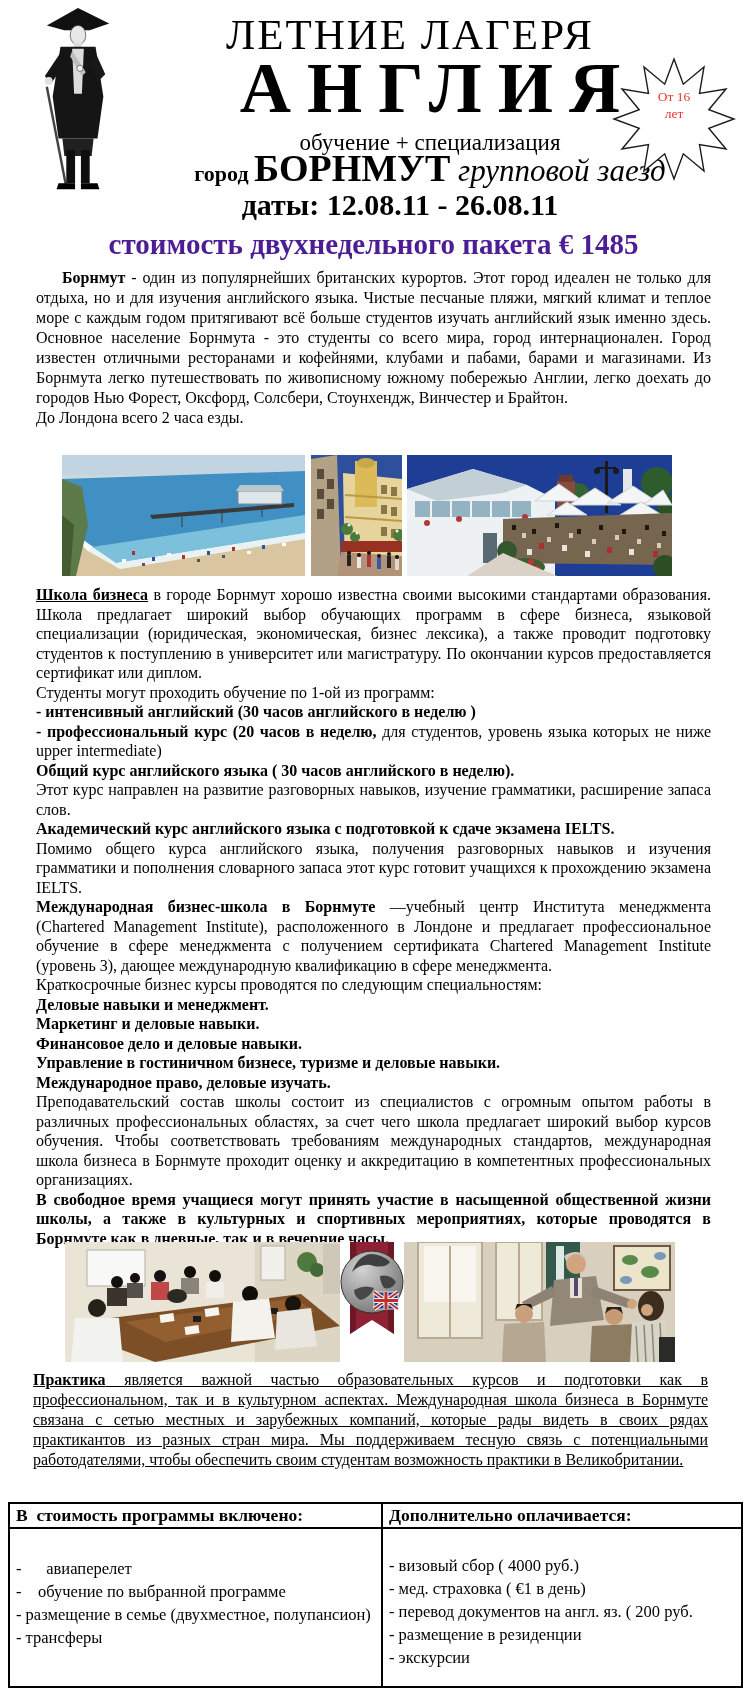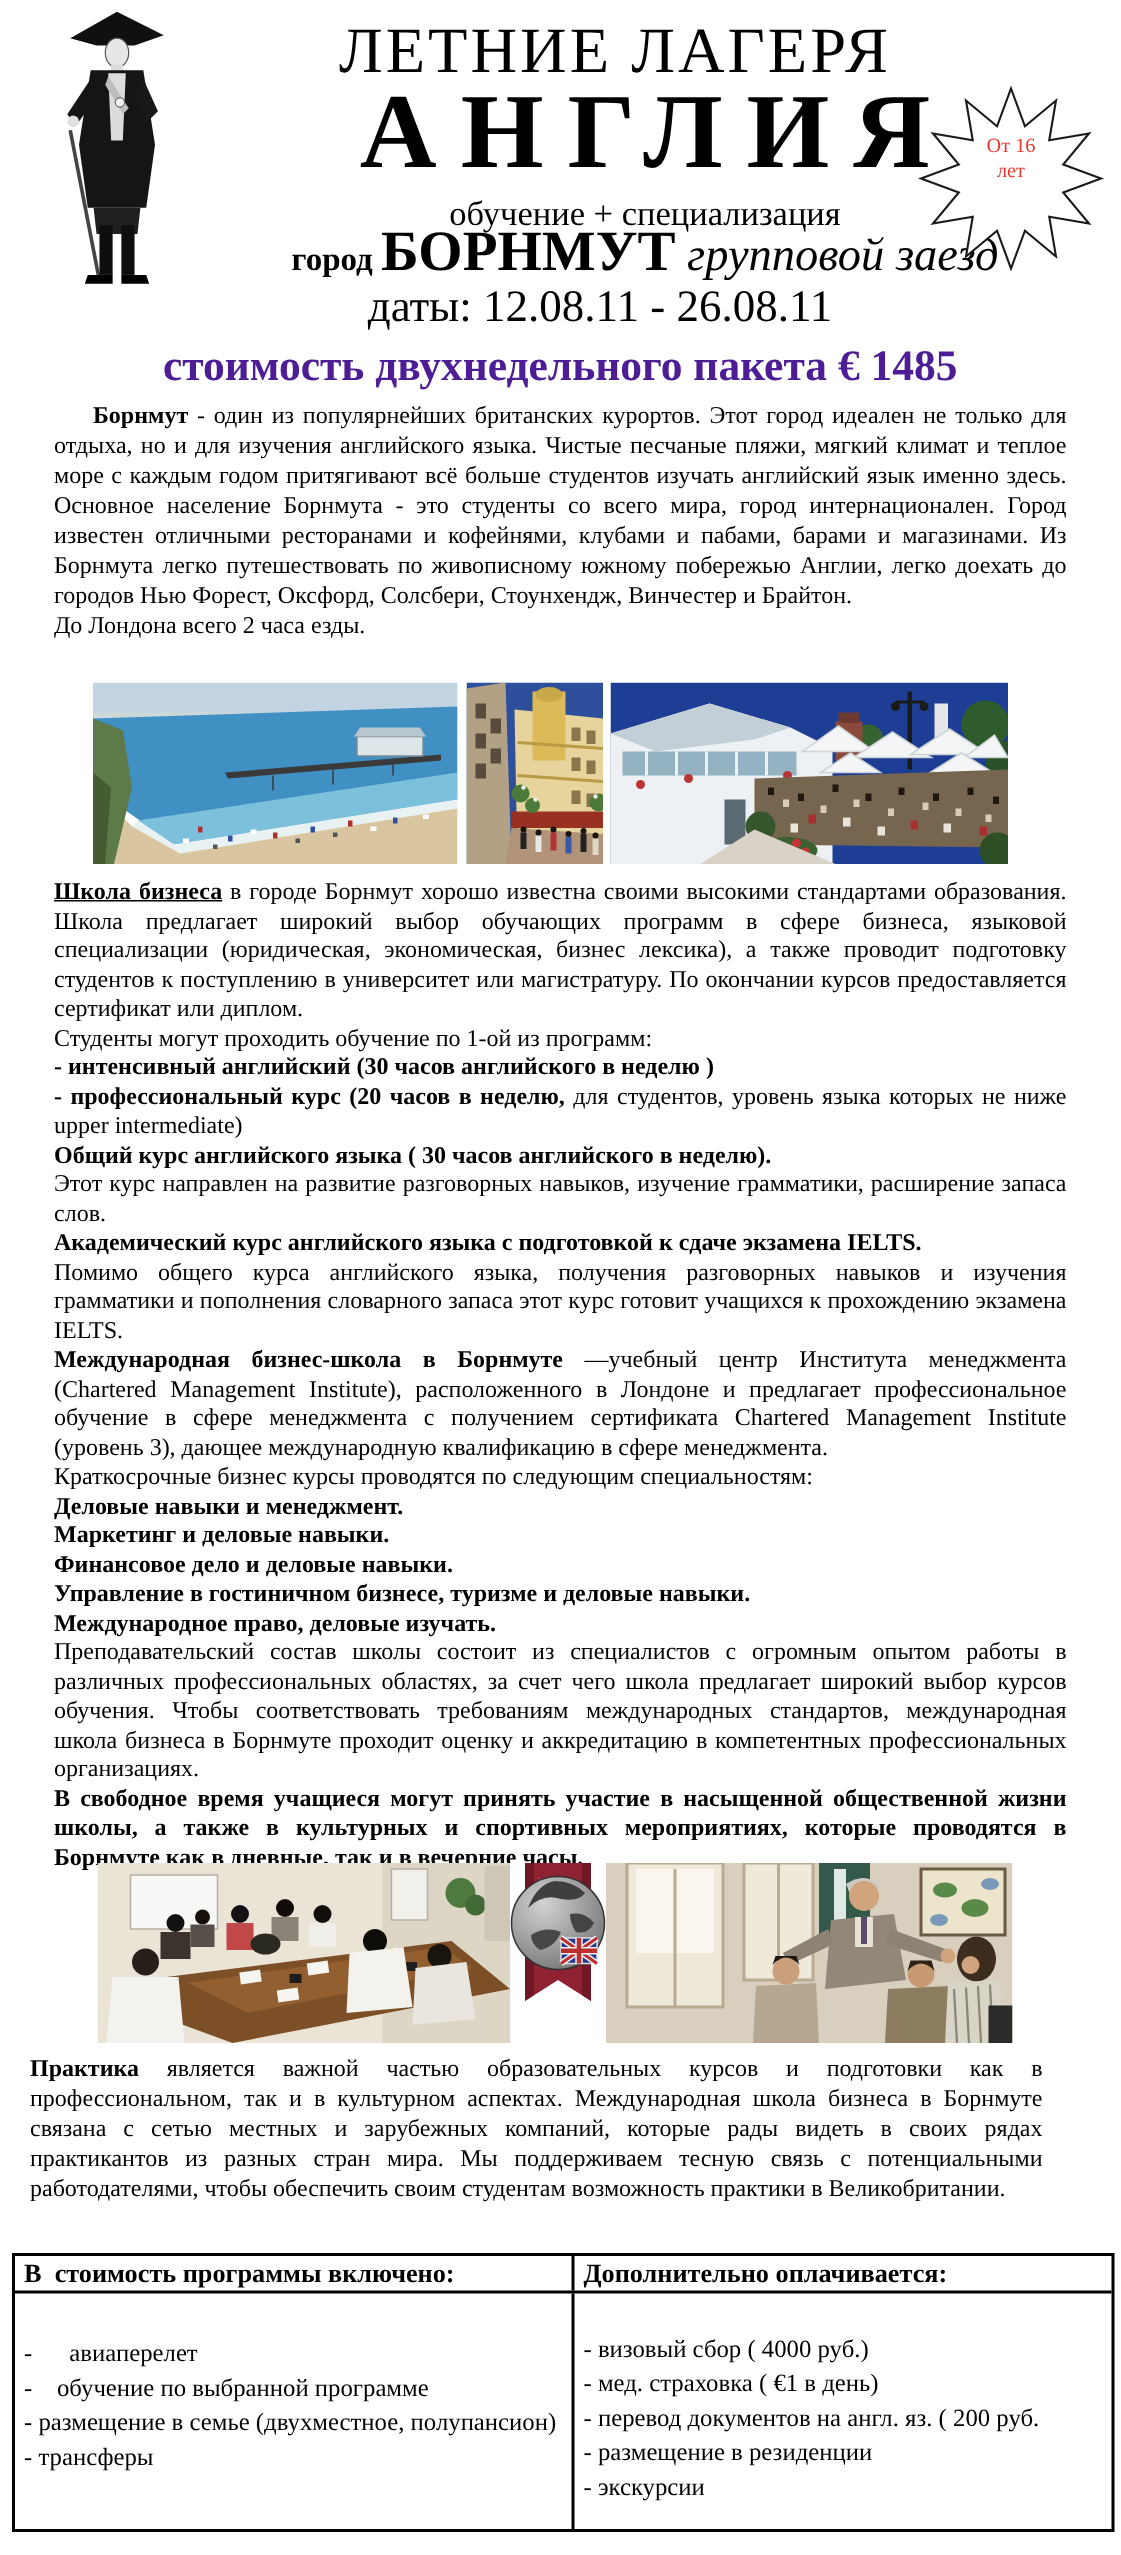--- a/index.html
+++ b/index.html
@@ -9,33 +9,33 @@
   p{margin:0;}
   
   .hdr-camp{left:130px;top:10px;width:560px;text-align:center;font-size:43px;letter-spacing:2px;white-space:nowrap;}
   .hdr-country{left:150px;top:48px;width:560px;text-align:center;font-size:71px;font-weight:bold;
                letter-spacing:16px;text-indent:16px;white-space:nowrap;}
   .hdr-program{left:160px;top:130px;width:540px;text-align:center;font-size:23px;white-space:nowrap;}
   .hdr-city{left:120px;top:146px;width:620px;text-align:center;white-space:nowrap;}
   .hdr-city .lbl{font-weight:bold;font-size:22px;}
   .hdr-city .cty{font-weight:bold;font-size:38px;}
   .hdr-city .note{font-style:italic;font-size:31px;}
-  .hdr-dates{left:100px;top:188px;width:600px;text-align:center;font-size:30px;white-space:nowrap;}
+  .hdr-dates{left:100px;top:188px;width:600px;text-align:center;font-size:30px;white-space:nowrap;font-weight:bold;}
   .hdr-price{left:0;top:228px;width:747px;text-align:center;font-size:29px;font-weight:bold;white-space:nowrap;}
   .badge-star{left:606px;top:56px;width:136px;height:126px;}
   .badge-text{left:606px;top:88px;width:136px;text-align:center;font-family:Liberation Serif, serif;
               font-size:13.5px;line-height:17px;}
   
   .bodytxt{font-size:16px;line-height:20px;text-align:justify;}
   .intro{left:36px;top:268px;width:675px;}
   .intro .lead{text-indent:26px;}
   .london{text-align:left;}
   .school{left:36px;top:585px;width:675px;line-height:19.5px;}
   .school .ul{font-weight:bold;text-decoration:underline;}
-  .practice{left:20px;top:1370px;width:675px;}
+  .practice{left:33px;top:1370px;width:675px;text-decoration:underline;}
   
   .strip1{left:62px;top:455px;height:121px;display:flex;}
   .strip2{left:65px;top:1242px;height:120px;display:flex;}
   .ph{display:block;}
   .gap6{margin-right:6px;} .gap5{margin-right:5px;}
   
   .ptable{left:8px;top:1502px;width:731px;border:2px solid #000;}
   .prow{display:flex;}
   .phead{border-bottom:2px solid #000;}
   .pc1{width:359px;border-right:2px solid #000;}

